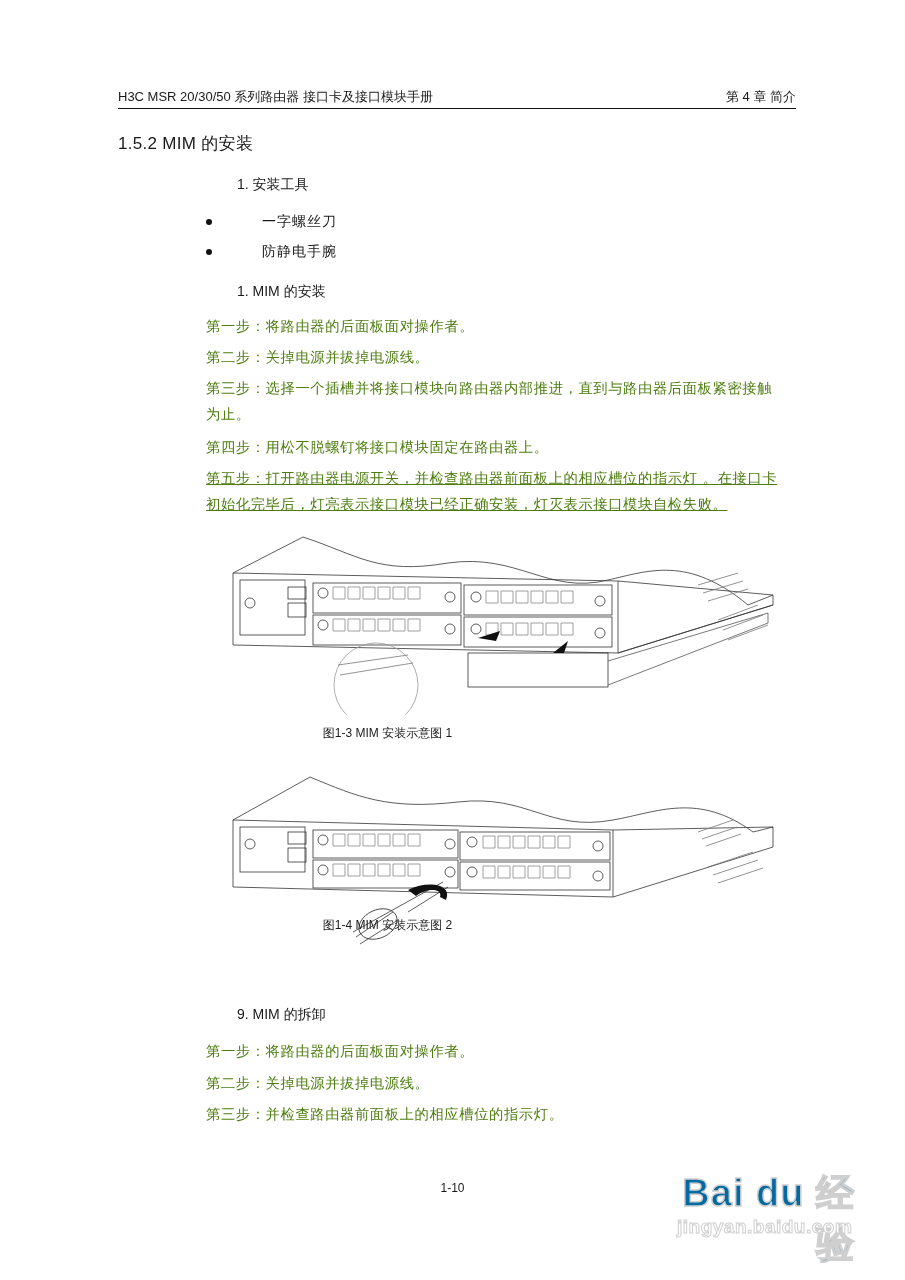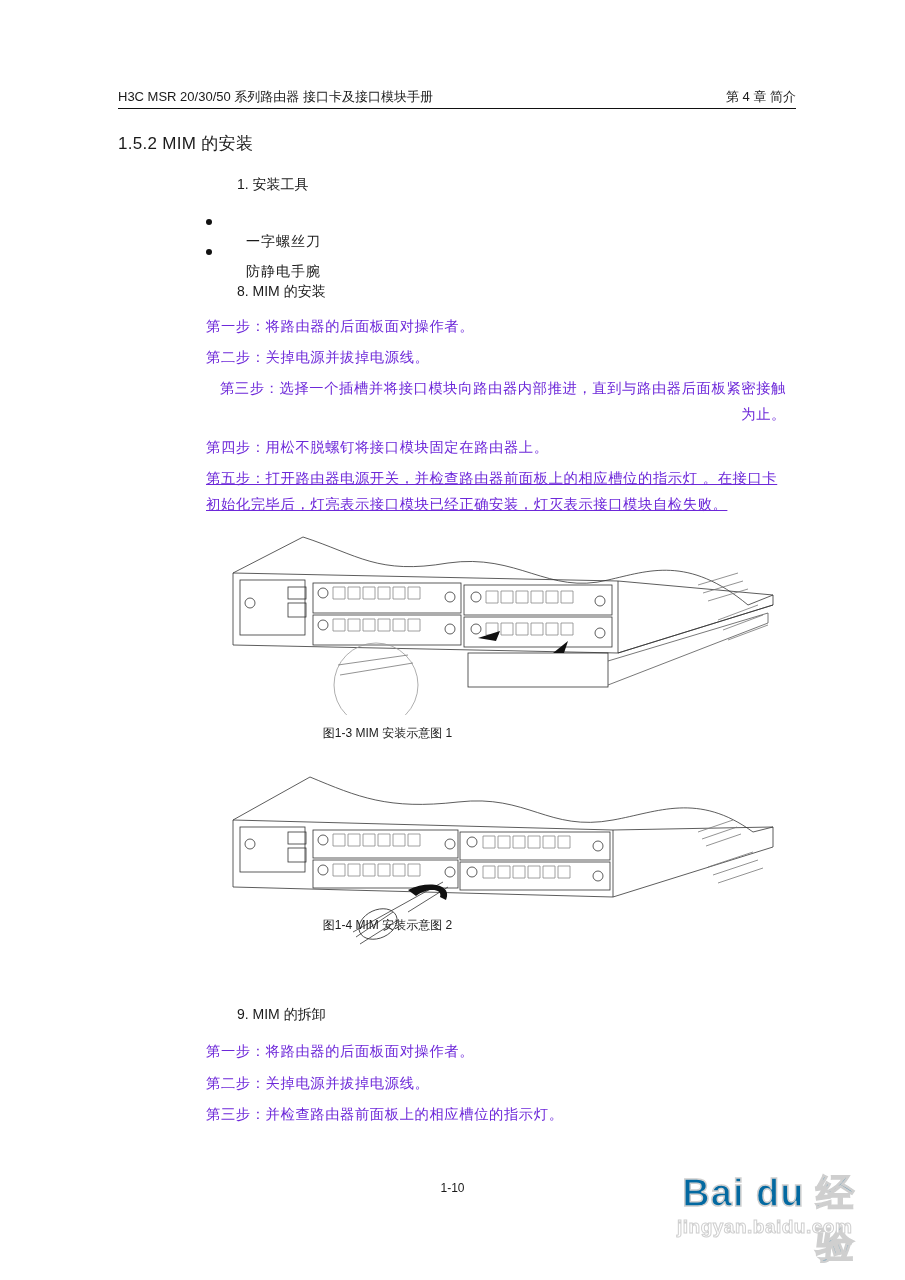--- a/index.html
+++ b/index.html
@@ -17,24 +17,24 @@
     .header .left { position: absolute; left: 0; top: 0; }
     .header .right { position: absolute; right: 0; top: 0; }
     .section-title {
       position: absolute; left: 118px; top: 132px; font-size: 17px; letter-spacing: 0.3px;
     }
     .subhead { position: absolute; left: 212px; font-size: 14px; margin-left: 25px; }
     .bullet-row { position: absolute; left: 206px; font-size: 14px; }
     .bullet-dot {
       position: absolute; left: 0; top: 6px; width: 6px; height: 6px; border-radius: 50%; background: #111;
     }
-    .bullet-text { position: absolute; left: 40px; top: 0; white-space: nowrap; letter-spacing: 1px; margin-top: 20px; }
+    .bullet-text { position: absolute; left: 56px; top: 0; white-space: nowrap; letter-spacing: 1px; }
     .para {
       position: absolute; left: 206px; width: 580px; font-size: 14.3px; line-height: 26px;
-      letter-spacing: 0.6px; color: #6d28d9;
+      letter-spacing: 0.6px; color: #4d7c0f;
     }
     .caption { position: absolute; left: 0; width: 775px; text-align: center; font-size: 12px; }
     .figure { position: absolute; }
     .page-num { position: absolute; left: 0; width: 905px; text-align: center; top: 1181px; font-size: 12px; }
     .watermark {
       position: absolute; left: 645px; top: 1168px; width: 210px; height: 80px; color: #d8d8d8;
     }
     .watermark .brand {
       position: absolute; left: 0; top: 0; font-size: 38px; font-weight: bold; letter-spacing: 1px;
       color: #0369a1; -webkit-text-stroke: 1.5px #cfcfcf;
@@ -57,24 +57,24 @@
 <div class="subhead sans" style="top:176px;">1. 安装工具</div>
 <div class="bullet-row" style="top:213px;">
   <span class="bullet-dot"></span>
   <span class="bullet-text">一字螺丝刀</span>
 </div>
 <div class="bullet-row" style="top:243px;">
   <span class="bullet-dot"></span>
   <span class="bullet-text">防静电手腕</span>
 </div>
 
-<div class="subhead sans" style="top:283px;">8. MIM 的安装</div>
+<div class="subhead sans" style="top:283px;">1. MIM 的安装</div>
 <div class="para" style="top:313px;">第一步：将路由器的后面板面对操作者。</div>
 <div class="para" style="top:344px;">第二步：关掉电源并拔掉电源线。</div>
-<div class="para" style="top:375px;text-align:right;">第三步：选择一个插槽并将接口模块向路由器内部推进，直到与路由器后面板紧密接触为止。</div>
+<div class="para" style="top:375px;">第三步：选择一个插槽并将接口模块向路由器内部推进，直到与路由器后面板紧密接触为止。</div>
 <div class="para" style="top:434px;">第四步：用松不脱螺钉将接口模块固定在路由器上。</div>
 <div class="para" style="top:465px;text-decoration:underline;">第五步：打开路由器电源开关，并检查路由器前面板上的相应槽位的指示灯 。在接口卡初始化完毕后，灯亮表示接口模块已经正确安装，灯灭表示接口模块自检失败。</div>
 
 <div class="figure" style="left:228px; top:535px; width:560px; height:180px;">
   <svg width="560" height="180" viewBox="0 0 560 180">
     <g fill="none" stroke="#333" stroke-width="0.8">
       <path d="M5 38 L75 2 C130 20 150 40 220 28 C290 18 320 60 380 45 C420 36 460 20 520 70 L545 60"></path>
       <path d="M5 38 L5 110 L390 118"></path>
       <path d="M5 38 L390 46 L390 118"></path>
       <path d="M390 46 L545 60 L545 70 L390 118" stroke="#333"></path>

